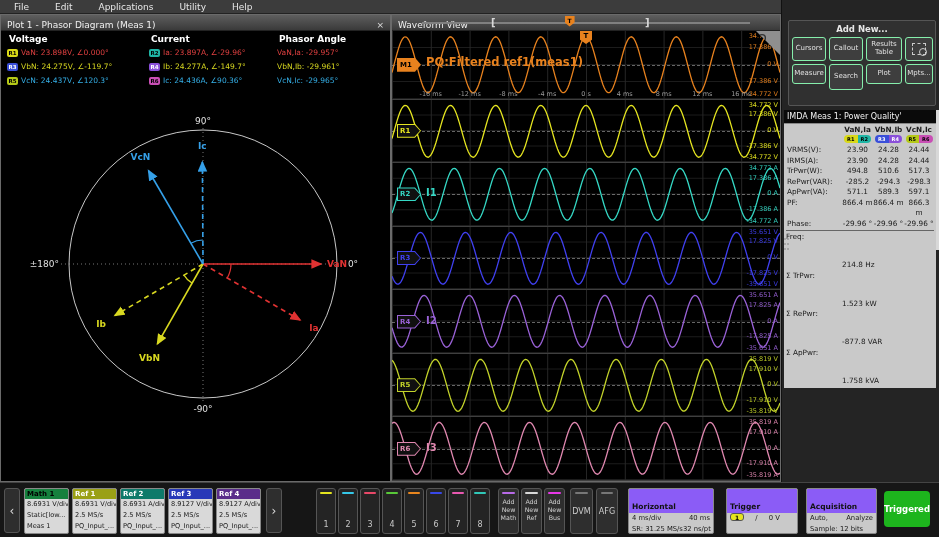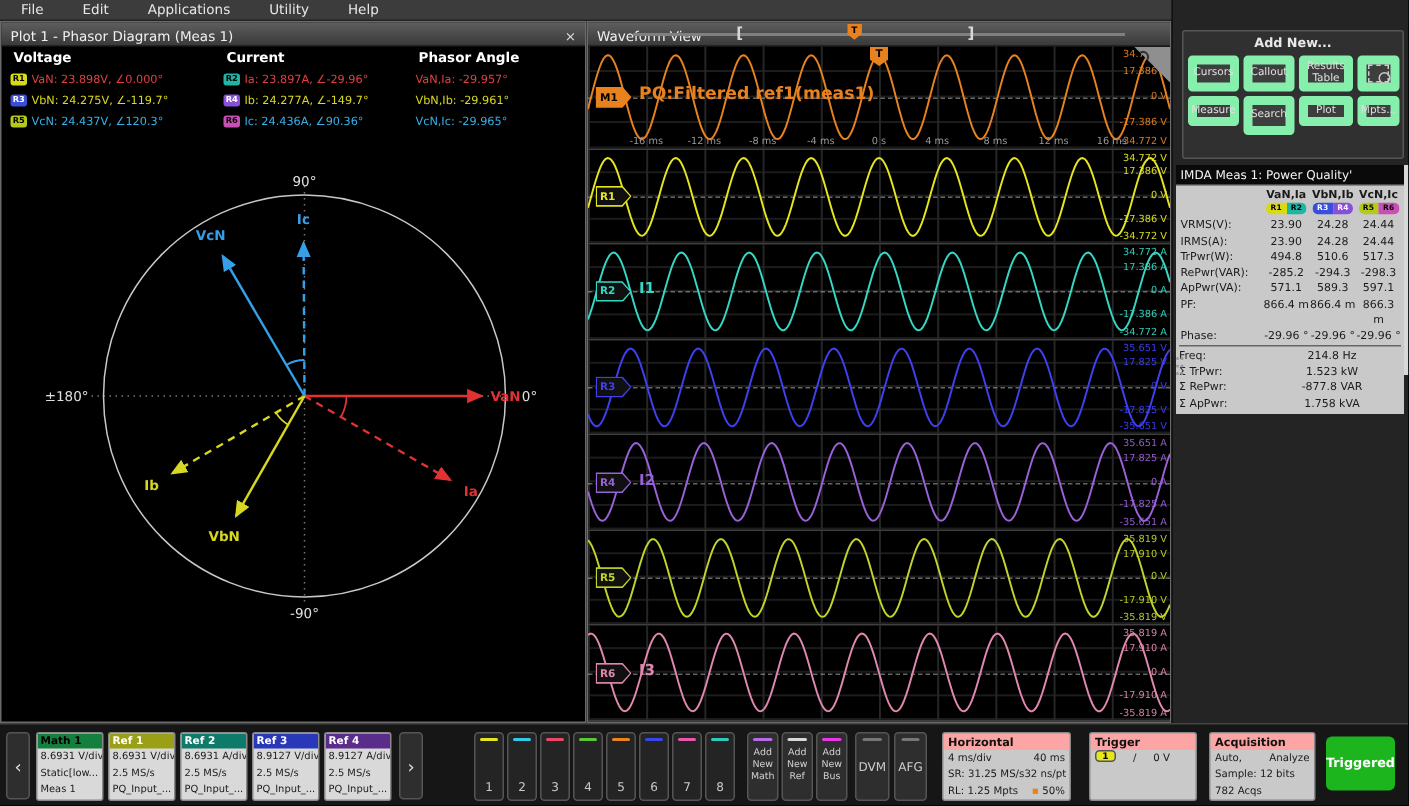--- a/index.html
+++ b/index.html
@@ -43,56 +43,56 @@
   .scale-lbl{position:absolute;right:2px;font-size:6.5px;text-align:right;opacity:.95;}
   .time-lbl{position:absolute;bottom:1px;font-size:6.5px;color:#9a9a9a;transform:translateX(-50%);}
   .trig-flag{position:absolute;left:calc(50% - 6px);top:0;width:12px;height:13px;background:#e8821e;clip-path:polygon(0 0,100% 0,100% 68%,50% 100%,0 68%);color:#000;font-size:7px;font-weight:bold;text-align:center;line-height:10px;}
   .zoom-corner{position:absolute;right:0;top:0;width:24px;height:24px;background:#8f8f8f;clip-path:polygon(0 0,100% 0,100% 100%);}
   .zoom-corner svg{position:absolute;right:1px;top:1px;width:14px;height:14px;}
   
   #right-panel{position:absolute;left:781px;top:0;width:158px;height:482px;background:#242424;border-left:1px solid #111;}
   #addnew{position:absolute;left:6px;top:20px;width:148px;height:86px;background:#303030;border:1px solid #555;border-radius:2px;padding:2px 3px;}
   #addnew .title{color:#e8e8e8;font-size:8.5px;font-weight:bold;text-align:center;margin:1px 0 3px;}
   #addnew .grid{display:grid;grid-template-columns:34px 34px 36px 28px;gap:3px;}
-  .rp-btn{background:#3e3e3e;border:6px solid #86efac;border-radius:3px;color:#e0e0e0;font-size:7px;height:24px;display:flex;align-items:center;justify-content:center;text-align:center;line-height:1.1;padding:1px;}
+  .rp-btn{background:#3e3e3e;border:1px solid #86efac;border-radius:3px;color:#e0e0e0;font-size:7px;height:24px;display:flex;align-items:center;justify-content:center;text-align:center;line-height:1.1;padding:1px;}
   .icon-btn .box{width:14px;height:12px;border:1px dashed #ccc;position:relative;}
   .icon-btn .box:after{content:"";position:absolute;right:-2px;bottom:-2px;width:6px;height:6px;border:1px solid #ccc;border-radius:50%;}
   #results{position:absolute;left:2px;top:110px;width:152px;}
   #results .rtitle{background:#0a0a0a;color:#f2f2f2;font-size:8px;padding:2px 3px;border-bottom:1px solid #888;}
   #rtable{background:#c9c9c9;color:#1a1a1a;font-size:7.3px;width:100%;padding:1px 2px 2px;}
   .rt-header{display:grid;grid-template-columns:56px 31px 31px 30px;font-weight:bold;}
   .rt-header div{text-align:center;}
   .rt-badges{display:grid;grid-template-columns:56px 31px 31px 30px;margin:1px 0 2px;}
   .pill{margin:0 auto;width:27px;height:8px;border-radius:4px;display:flex;overflow:hidden;}
   .pill span{flex:1;font-size:5px;font-weight:bold;color:#000;text-align:center;line-height:8px;}
   .rt-row{display:grid;grid-template-columns:56px 31px 31px 30px;line-height:10.5px;}
   .rt-row .lbl{text-align:left;padding-left:1px;}
   .rt-row .val{text-align:center;}
   #rsummary{border-top:1px solid #666;margin-top:1px;padding-top:1px;}
   .rs-row{display:grid;grid-template-columns:56px 1fr;line-height:10.5px;}
-  .rs-row .val{text-align:center;}
+  .rs-row .val{margin-top:28px;}
   #rscroll{position:absolute;right:0px;top:110px;width:3px;height:140px;background:#d8d8d8;}
   #grip{position:absolute;left:2px;top:238px;display:grid;grid-template-columns:3px 3px;grid-auto-rows:5px;}
   #grip i{width:2px;height:2px;border-radius:50%;background:#9a9a9a;}
   
   #bottom-bar{position:absolute;left:0;top:482px;width:939px;height:55px;background:#161616;border-top:1px solid #444;}
   .nav-arrow{position:absolute;top:5px;height:45px;width:16px;background:#2e2e2e;border:1px solid #555;border-radius:3px;color:#ddd;font-size:12px;display:flex;align-items:center;justify-content:center;}
   .ch-badge{position:absolute;top:5px;width:45px;height:46px;background:#d9d9d9;border-radius:2px;overflow:hidden;border:1px solid #888;}
   .ch-badge .hd{height:10px;font-size:7px;font-weight:bold;padding:0 2px;line-height:10px;color:#fff;}
   .ch-badge .bd{font-size:6.6px;color:#1a1a1a;line-height:11px;padding:0 2px;white-space:nowrap;overflow:hidden;}
   .ch-btn{position:absolute;top:5px;width:20px;height:46px;background:#242424;border:1px solid #555;border-radius:3px;color:#c8c8c8;font-size:8px;}
   .ch-btn .stripe{position:absolute;left:3px;right:3px;top:3px;height:2px;border-radius:1px;}
   .ch-btn .num{position:absolute;left:0;right:0;bottom:4px;text-align:center;}
   .add-btn{position:absolute;top:5px;width:21px;height:46px;background:#2e2e2e;border:1px solid #555;border-radius:3px;color:#d0d0d0;font-size:6.3px;text-align:center;}
   .add-btn .stripe{position:absolute;left:3px;right:3px;top:3px;height:2px;border-radius:1px;}
   .add-btn .t{position:absolute;left:0;right:0;top:9px;line-height:1.25;}
   .sq-btn{position:absolute;top:5px;height:46px;background:#2e2e2e;border:1px solid #555;border-radius:3px;color:#cccccc;font-size:8px;display:flex;align-items:center;justify-content:center;}
   .sq-btn .stripe{position:absolute;left:4px;right:4px;top:3px;height:2px;background:#777;border-radius:1px;}
   .info-panel{position:absolute;top:5px;height:46px;background:#c9c9c9;border-radius:2px;overflow:hidden;border:1px solid #888;}
-  .info-panel .hd{background:#fca5a5;color:#111;font-weight:bold;font-size:7.5px;padding:0 3px;height:11px;line-height:11px;}
+  .info-panel .hd{background:#8b5cf6;color:#111;font-weight:bold;font-size:7.5px;padding:12px 3px;height:11px;line-height:11px;}
   .info-panel .row{display:flex;justify-content:space-between;font-size:6.8px;color:#1a1a1a;line-height:11px;padding:0 3px;white-space:nowrap;}
   .trig-badge1{display:inline-block;width:14px;height:8px;background:#e5e520;border:1px solid #555;border-radius:3px;font-size:6px;font-weight:bold;color:#000;text-align:center;line-height:8px;}
   #triggered-btn{position:absolute;top:8px;height:36px;background:#1db51d;border-radius:4px;color:#fff;font-weight:bold;font-size:8.5px;display:flex;align-items:center;justify-content:center;}
   .orange-dot{color:#e8821e;font-size:7px;}
 </style>
 </head>
 <body>
 
 <div id="screen">
 

